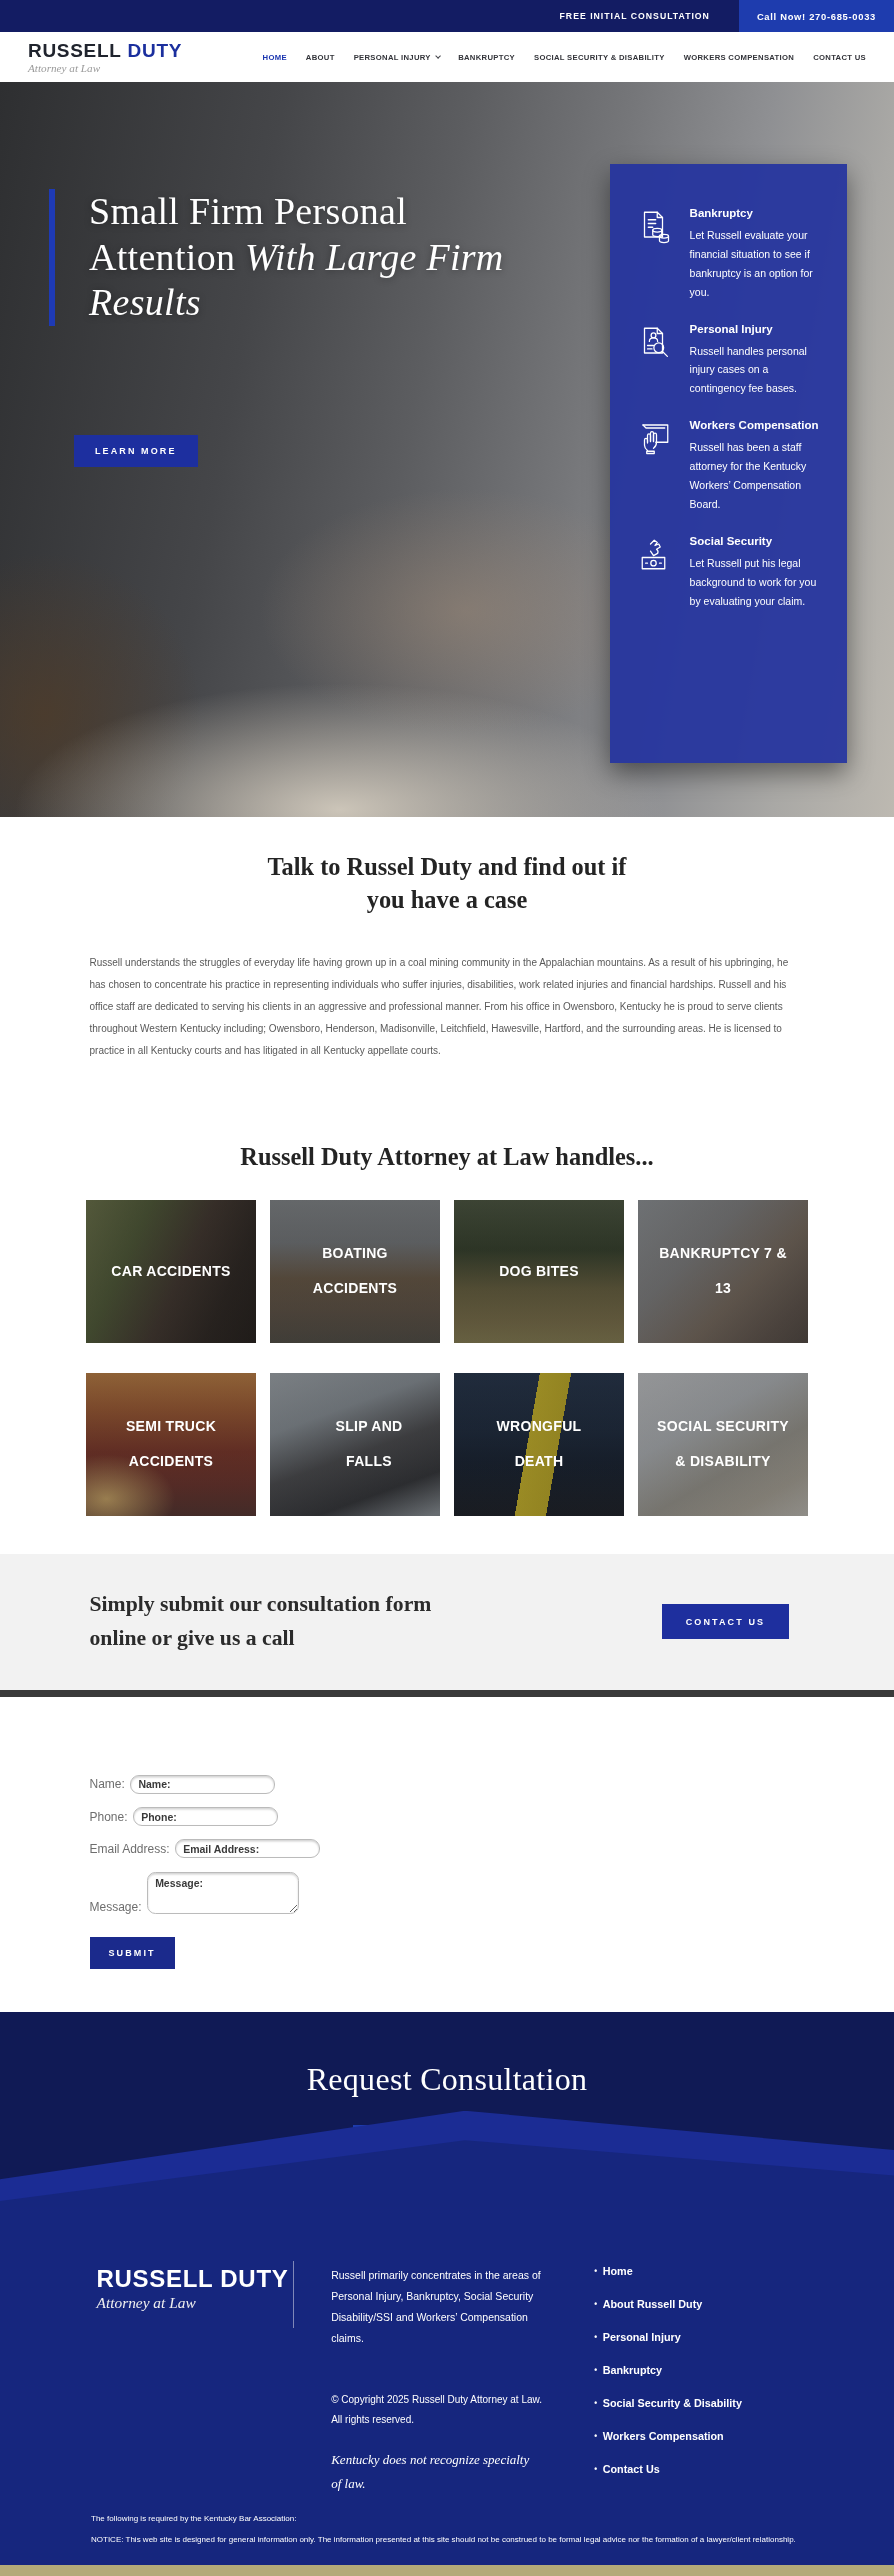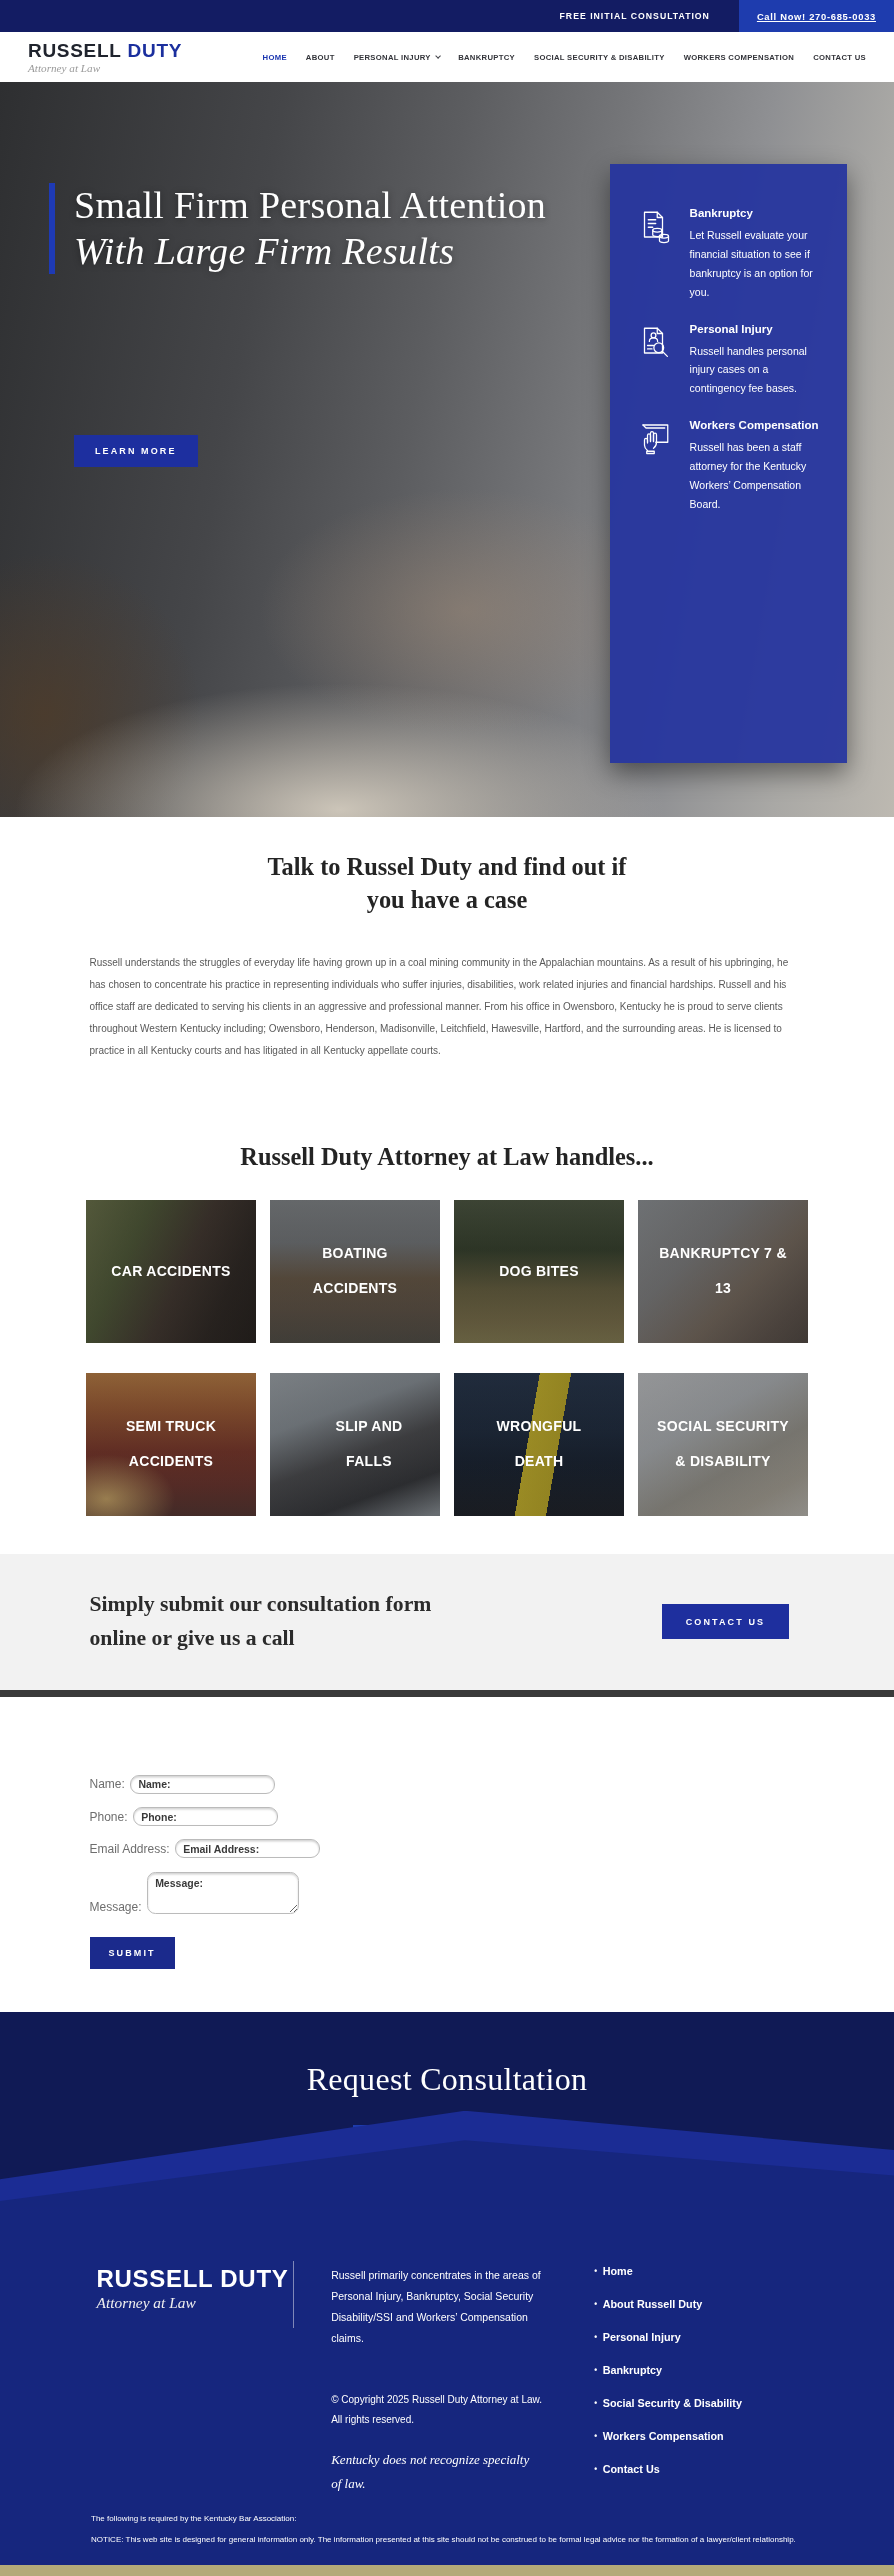--- a/index.html
+++ b/index.html
@@ -4,21 +4,21 @@
 <style>
   * { margin:0; padding:0; box-sizing:border-box; }
   html,body { background:#fff; }
   body { width:894px; margin:0 auto; font-family:"Liberation Sans", sans-serif; overflow-x:hidden; }
   .serif { font-family:"Liberation Serif","DejaVu Serif", serif; }
 
   
   .topbar { height:32px; background:#131c63; display:flex; align-items:center; justify-content:flex-end; }
   .topbar-consult { color:#fff; font-size:8.7px; font-weight:bold; letter-spacing:1px; margin-right:29px; }
   .topbar-call { height:32px; background:#1e3cae; color:#fff; font-size:9.4px; font-weight:bold;
-                 letter-spacing:0.7px; display:flex; align-items:center; padding:0 18px; cursor:pointer;text-decoration:underline; }
+                 letter-spacing:0.7px; display:flex; align-items:center; padding:0 18px; cursor:pointer; }
 
   
   .navbar { height:50px; background:#fff; display:flex; align-items:center; padding:0 28px; }
   .logo-block { display:flex; flex-direction:column; cursor:pointer; }
   .logo-line { font-size:19px; font-weight:bold; letter-spacing:0.7px; color:#20242e; }
   .logo-line .duty { color:#1b2f9e; }
   .logo-tag { font-family:"Liberation Serif","DejaVu Serif",serif; font-style:italic; font-size:11.2px; color:#9a9a9a; margin-top:-0.7px; }
   .nav-items { margin-left:auto; display:flex; align-items:center; gap:19px; }
   .nav-item { font-size:7.7px; font-weight:bold; letter-spacing:0.3px; color:#33343a; cursor:pointer; display:flex; align-items:center; gap:4.2px; white-space:nowrap; }
   .nav-item.active { color:#1b35b0; }
@@ -26,22 +26,22 @@
           transform:rotate(45deg) translateY(-1.4px); display:inline-block; }
 
   
   .hero { position:relative; height:735px; padding:0 49px;
     background:
       radial-gradient(ellipse 293px 175px at 52% 72%, rgba(167,143,120,.45), transparent 70%),
       radial-gradient(ellipse 433px 168px at 38% 99%, rgba(216,208,194,.9), transparent 75%),
       radial-gradient(ellipse 224px 230px at 5% 86%, rgba(80,60,40,.75), transparent 70%),
       linear-gradient(100deg, #2e2f31 0%, #454649 28%, #5c5d60 46%, #757679 62%, #8f9093 76%, #a9a8a5 88%, #bdb9b1 100%);
   }
-  .hero-title-wrap { position:absolute; top:101px; left:49px; width:510px;
-      border-left:6.3px solid #1e3ab5; padding-left:19px; }
+  .hero-title-wrap { position:absolute; top:107px; left:49px; width:510px;
+      border-left:6.3px solid #1e3ab5; padding-left:34px; }
   .hero-title { color:#fff; font-size:38px; line-height:1.2; font-weight:500; letter-spacing:0.3px;
       text-shadow:0 1.4px 7px rgba(0,0,0,.35); }
   .hero-title em { font-style:italic; }
   .learn-more { position:absolute; top:353px; left:74px; background:#1d2f9f; color:#fff; border:none;
       font-family:"Liberation Sans",sans-serif; font-size:9px; font-weight:bold; letter-spacing:2.1px;
       padding:11.2px 21px; cursor:pointer; }
 
   .services-panel { position:absolute; top:82px; right:47px; width:237px; min-height:599px;
       background:rgba(37,52,158,.94); box-shadow:0 9.8px 24px rgba(0,0,0,.45); padding:43px 24px 28px 24px;
       display:flex; flex-direction:column; gap:21px; }
@@ -229,20 +229,34 @@
           <path d="M26 30v-9c0-1.2.9-2.1 2-2.1s2 .9 2 2.1v10c0 4-2 6.5-4 8"></path>
           <path d="M17 43h10v3H17z"></path>
         </svg>
       </div>
       <div>
         <div class="service-title">Workers Compensation</div>
         <div class="service-desc">Russell has been a staff attorney for the Kentucky Workers’ Compensation Board.</div>
       </div>
     </div>
 
+    <div class="service">
+      <div class="service-icon">
+        <svg viewBox="0 0 56 56">
+          <rect x="11" y="30" width="30" height="15"></rect>
+          <circle cx="26" cy="37.5" r="3.6"></circle>
+            <path d="M15.5 37.5h2.5M34 37.5h2.5"></path>
+          <path d="M22 12l5-5 4 3-3 4 5-2 2 4-5 3c2 1.5 2.5 3.5 1.5 5.5l-5.5 3-4-6"></path>
+        </svg>
+      </div>
+      <div>
+        <div class="service-title">Social Security</div>
+        <div class="service-desc">Let Russell put his legal background to work for you by evaluating your claim.</div>
+      </div>
+    </div>
 
   </div>
 </div>
 
 <div class="talk-section">
   <div class="container">
     <h2 class="talk-heading serif">
       <span>Talk to Russel Duty and find out if</span>
       <span>you have a case</span>
     </h2>

